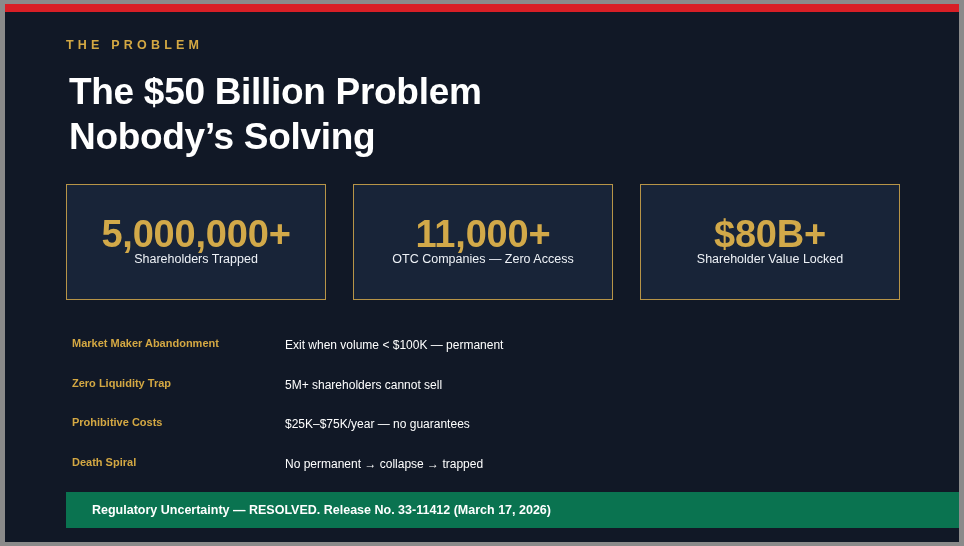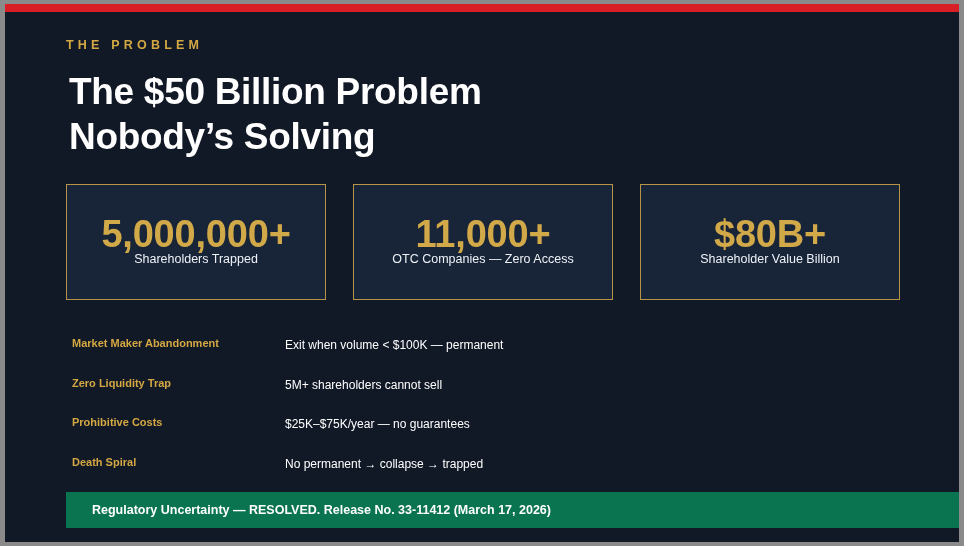--- a/index.html
+++ b/index.html
@@ -174,21 +174,21 @@
         <div class="stat-label">Shareholders Trapped</div>
       </div>
 
       <div class="stat-card">
         <div class="stat-value">11,000+</div>
         <div class="stat-label">OTC Companies — Zero Access</div>
       </div>
 
       <div class="stat-card">
         <div class="stat-value">$80B+</div>
-        <div class="stat-label">Shareholder Value Billion</div>
+        <div class="stat-label">Shareholder Value Locked</div>
       </div>
 
     </div>
 
     <div class="problem-list">
 
       <div class="problem-row">
         <span class="problem-term">Market Maker Abandonment</span>
         <span class="problem-desc">Exit when volume &lt; $100K — permanent</span>
       </div>

